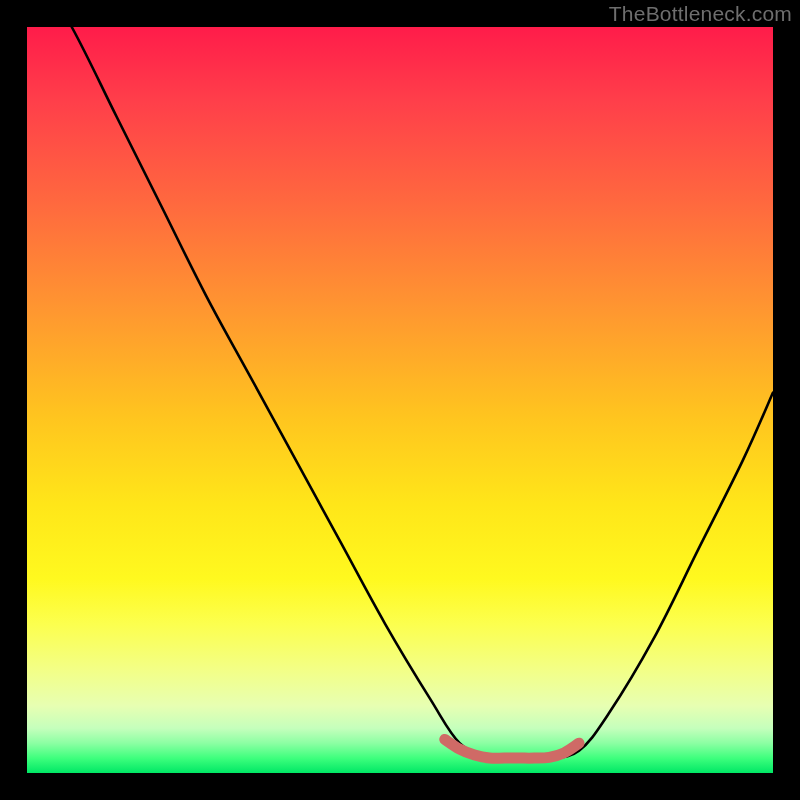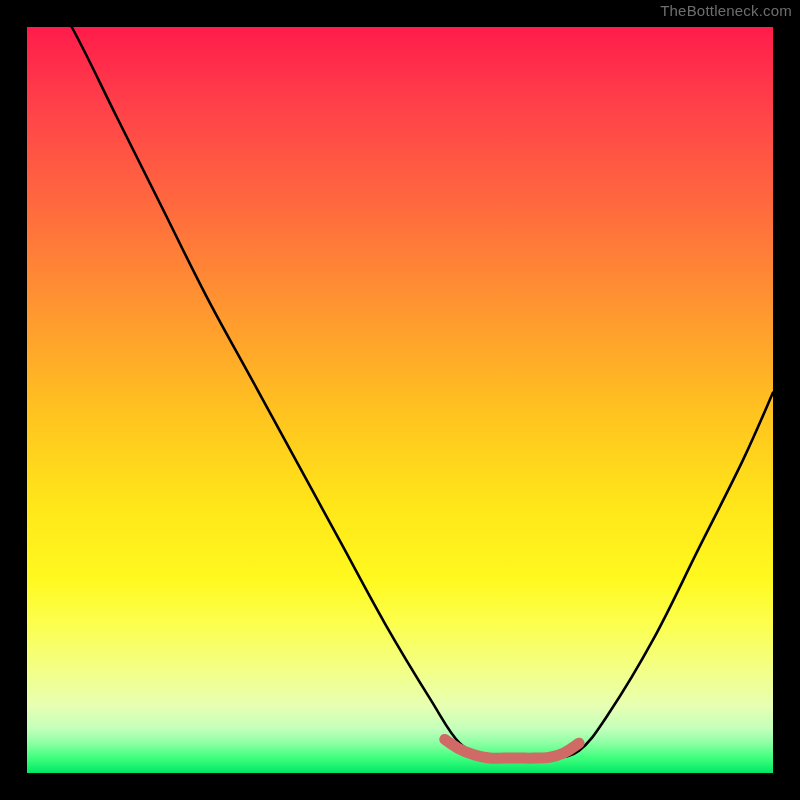--- a/index.html
+++ b/index.html
@@ -47,21 +47,21 @@
     top: 0;
     width: 746px;
     height: 746px;
     overflow: visible;
   }
   .watermark {
     position: absolute;
     top: 2px;
     right: 8px;
     color: #6e6e6e;
-    font-size: 15px;
+    font-size: 21px;
     font-weight: 400;
     letter-spacing: 0.2px;
     user-select: none;
   }
 </style>
 </head>
 <body>
 
 <div class="frame">
 

